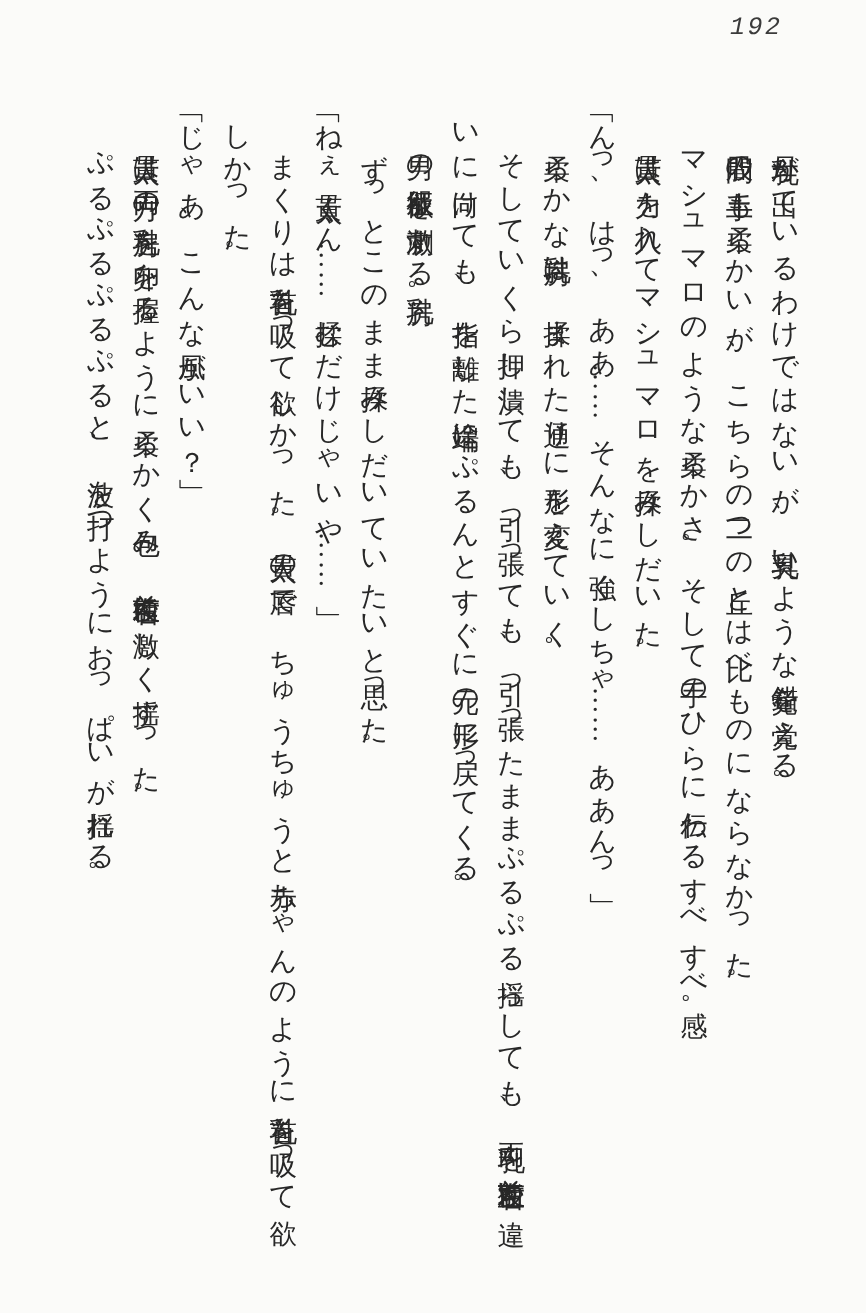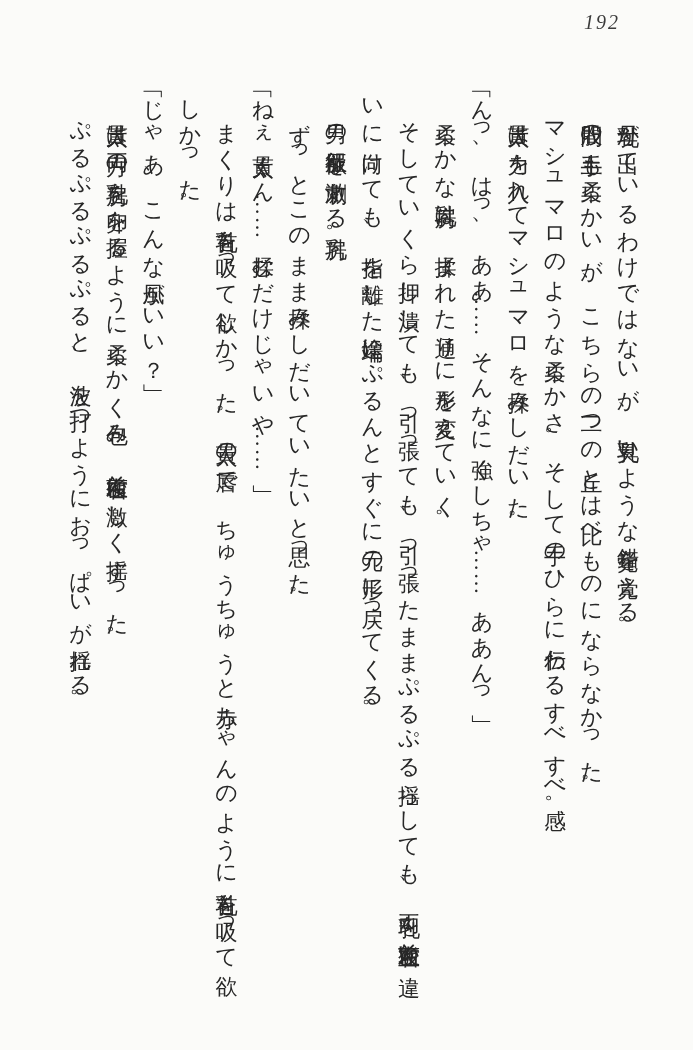--- a/index.html
+++ b/index.html
@@ -16,21 +16,21 @@
     position: relative;
     width: 693px;
     height: 1050px;
     background: #fbfbf9;
     overflow: hidden;
   }
   .page-number {
     position: absolute;
     top: 11px;
     left: 584px;
-    font-family: Liberation Serif, serif;
+    font-family: Liberation Mono, monospace;
     font-style: italic;
     font-size: 20px;
     letter-spacing: 2px;
     color: #3b3b3b;
   }
   .text-block {
     position: absolute;
     top: 84px;
     right: 47px;
     height: 888px;

